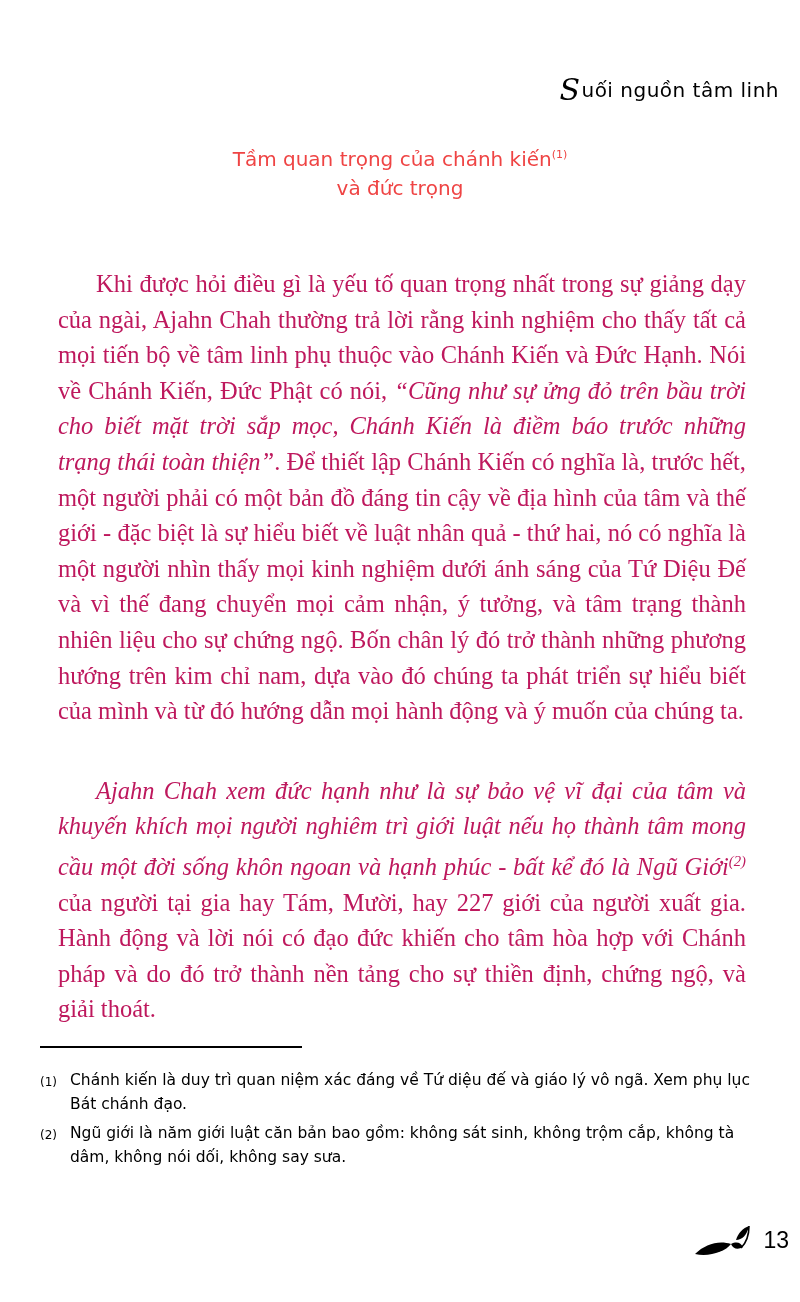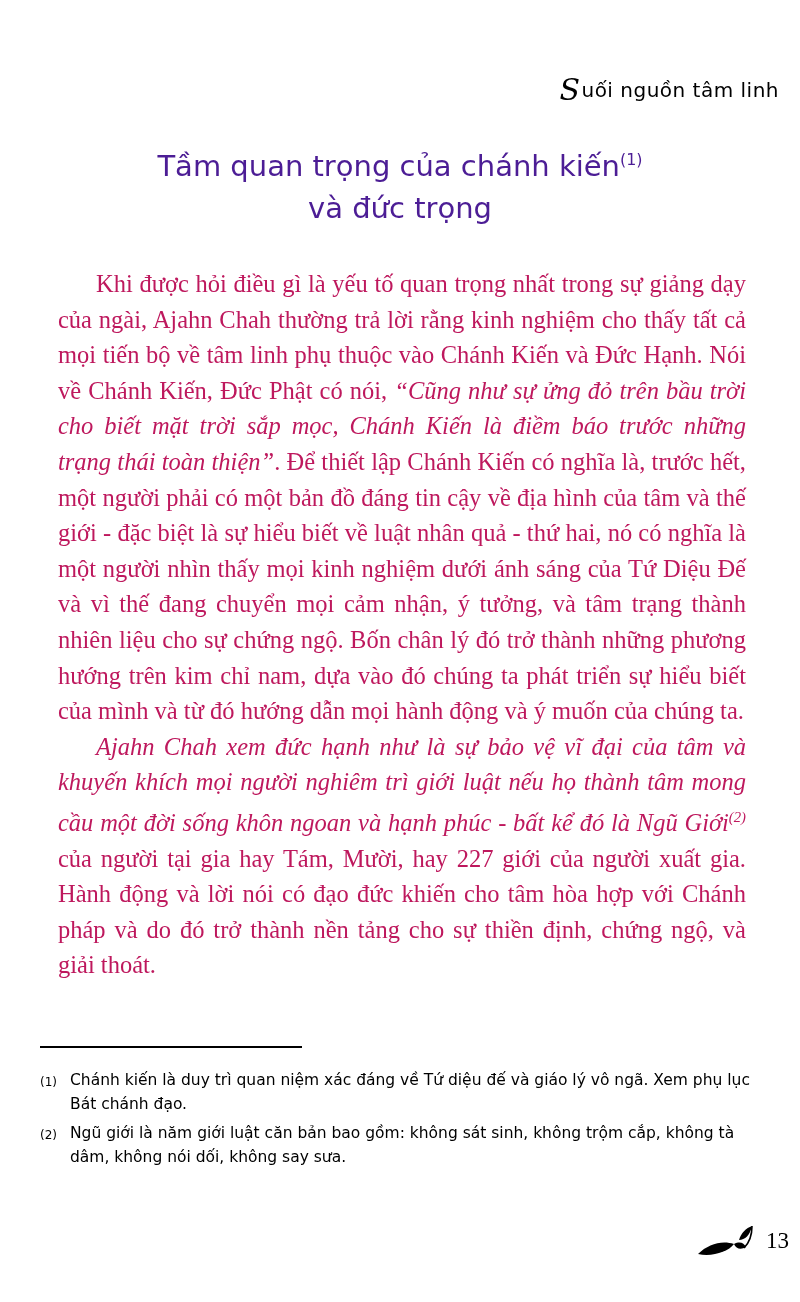--- a/index.html
+++ b/index.html
@@ -47,23 +47,23 @@
   }
 
   
   .title-block {
     position: absolute;
     left: 0;
     top: 145px;
     width: 800px;
     text-align: center;
     font-family: "DejaVu Sans", sans-serif;
-    font-size: 29px;
+    font-size: 20px;
     line-height: 1.45;
-    color: #4c1d95;
+    color: #ef4444;
   }
   .title-line { display: block; }
   .title-block sup {
     font-size: 0.55em;
     vertical-align: super;
   }
 
   
   .body-text {
     position: absolute;
@@ -76,20 +76,21 @@
     text-align: justify;
     text-justify: inter-word;
     color: #be185d;
   }
   .body-text p {
     margin: 0 0 0 0;
     text-indent: 38px;
   }
   .body-text p.italic {
     font-style: italic;
+    margin-top: 44px;
   }
   .body-text .it { font-style: italic; }
   .body-text sup {
     font-size: 0.6em;
     vertical-align: super;
   }
 
   
   .footnote-rule {
     position: absolute;
@@ -133,21 +134,21 @@
     align-items: flex-end;
     gap: 6px;
   }
   .footer .ornament {
     width: 66px;
     height: 34px;
     position: relative;
     top: 4px;
   }
   .footer .page-number {
-    font-family: Liberation Serif, serif;
+    font-family: Liberation Sans, sans-serif;
     font-size: 23px;
     line-height: 1;
     padding-bottom: 2px;
   }
 </style>
 </head>
 <body>
 
 <div class="page">
 

